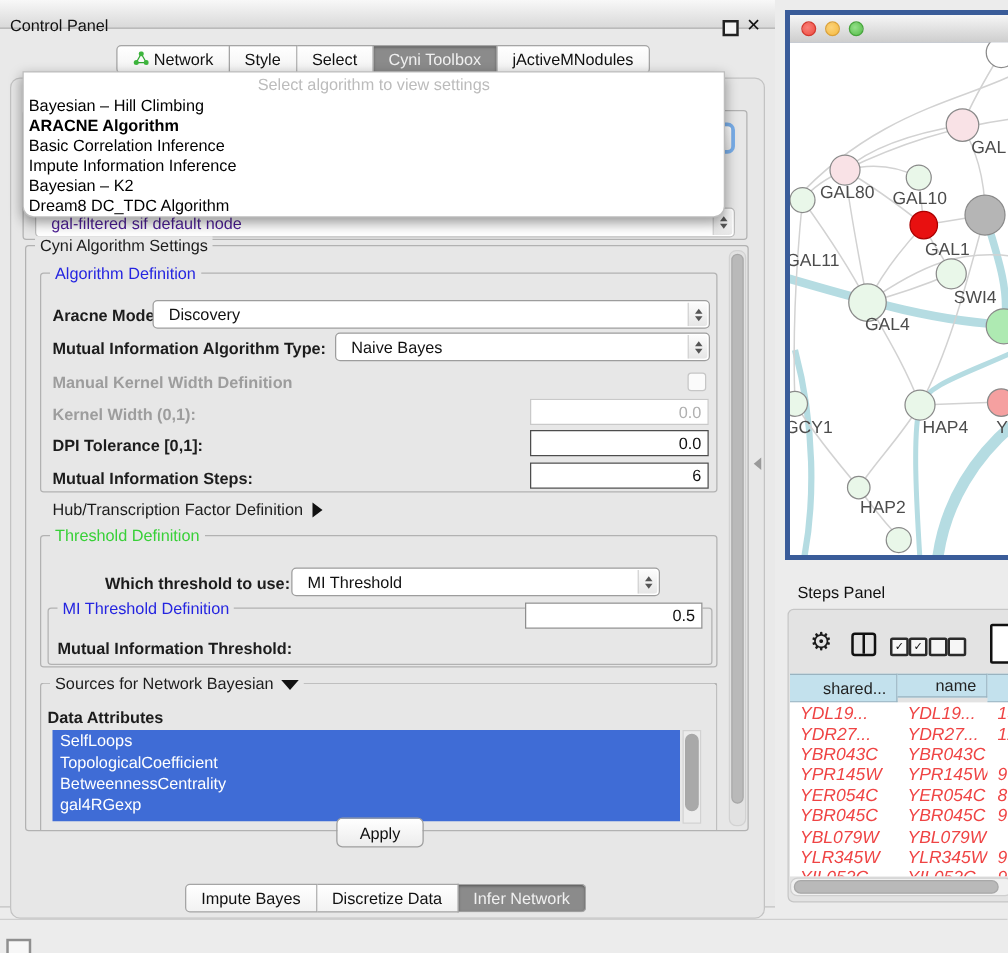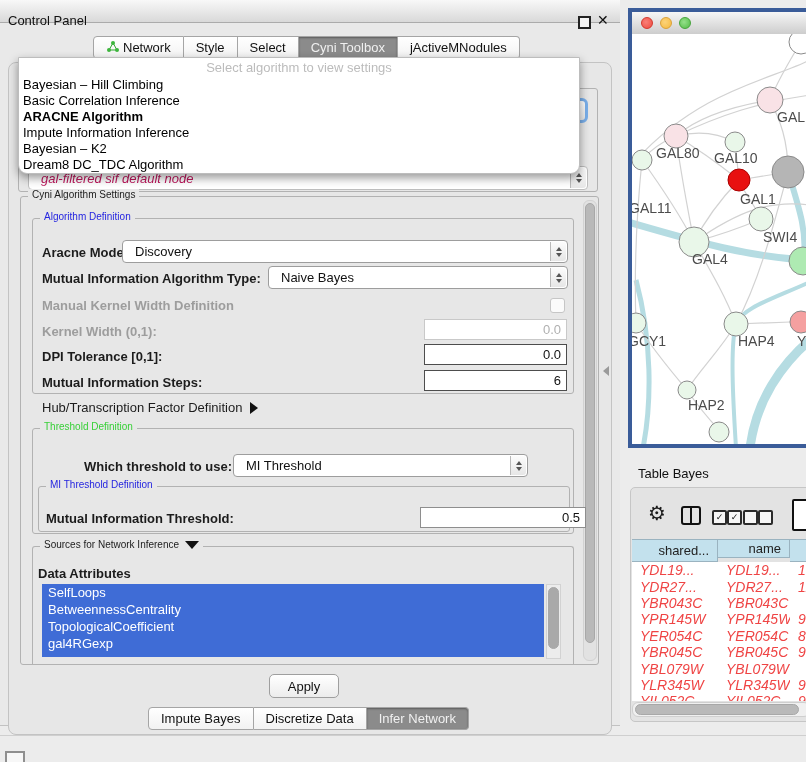--- a/index.html
+++ b/index.html
@@ -22,21 +22,21 @@
     background:linear-gradient(#ffffff,#f2f2f2);border-top:1px solid #a5a5a5;
     border-bottom:1px solid #a5a5a5;border-right:1px solid #a5a5a5;white-space:nowrap;}
   .tab:first-child{border-left:1px solid #a5a5a5;border-radius:4px 0 0 4px;}
   .tab:last-child{border-radius:0 4px 4px 0;}
   .tab.sel{background:#8b8b8b;color:#f0f0f0;box-shadow:inset 0 1px 2px rgba(0,0,0,.35);}
   
   #main-panel{left:8px;top:62px;width:602px;height:671px;background:#e7e7e7;
     border:1px solid #c3c3c3;border-radius:8px;}
   
   .group{position:absolute;border:1px solid #b2b2b2;border-radius:3px;}
-  .gtitle{position:absolute;font-size:10px;background:#e7e7e7;padding:0 4px;white-space:nowrap;}
+  .gtitle{position:absolute;font-size:13px;background:#e7e7e7;padding:0 4px;white-space:nowrap;}
   .blue-t{color:#2525e0;}
   .green-t{color:#38d038;}
   
   .combo{position:absolute;background:#fff;border:1px solid #9d9d9d;border-radius:4px;
     font-size:13px;color:#111;display:flex;align-items:center;padding-left:12px;box-sizing:border-box;}
   .arrows{position:absolute;right:1px;top:1px;bottom:1px;width:15px;
     background:linear-gradient(#fcfcfc,#e6e6e6);border-left:1px solid #b9b9b9;
     border-radius:0 3px 3px 0;display:flex;flex-direction:column;align-items:center;justify-content:center;gap:2px;}
   .tri-u{width:0;height:0;border-left:3px solid transparent;border-right:3px solid transparent;border-bottom:4px solid #555;}
   .tri-d{width:0;height:0;border-left:3px solid transparent;border-right:3px solid transparent;border-top:4px solid #555;}
@@ -110,33 +110,33 @@
 </div>
 
 <div class="abs" id="main-panel"></div>
 
 <div class="group" style="left:18px;top:88px;width:578px;height:102px;"></div>
 <div class="abs" style="left:560px;top:98px;width:28px;height:25px;border:3px solid #79aee9;border-radius:6px;background:linear-gradient(#ffffff,#e9e9e9);box-sizing:border-box;">
   <div style="position:absolute;left:6px;top:4px;" class="tri-u"></div>
   <div style="position:absolute;left:6px;top:11px;" class="tri-d"></div>
 </div>
 <div class="combo" style="left:28px;top:166px;width:560px;height:24px;border-color:#bdbdbd;">
-  <span style="color:#be185d;font-style:italic;">gal-filtered sif default node</span>
+  <span style="color:#4c1d95;">gal-filtered sif default node</span>
   <div class="arrows">
       <div class="tri-u"></div>
       <div class="tri-d"></div>
     </div>
 </div>
 
 <div class="abs" id="popup">
   <div id="popup-ph">Select algorithm to view settings</div>
   <ul id="popup-list">
       <li>Bayesian – Hill Climbing</li>
+      <li style="font-weight: bold;">ARACNE Algorithm</li>
       <li>Basic Correlation Inference</li>
-      <li style="font-weight: bold;">ARACNE Algorithm</li>
       <li>Impute Information Inference</li>
       <li>Bayesian – K2</li>
       <li>Dream8 DC_TDC Algorithm</li>
     </ul>
 </div>
 
 <div class="group" style="left:20px;top:196px;width:577px;height:467px;"></div>
 <div class="gtitle" style="left:28px;top:189px;color:#1c1c1c;">Cyni Algorithm Settings</div>
 <div class="sb-track" style="left:583px;top:200px;width:12px;height:459px;">
   <div class="sb-thumb" style="left:1px;top:2px;width:8px;height:438px;"></div>
@@ -193,40 +193,40 @@
   <span>MI Threshold</span>
   <div class="arrows">
       <div class="tri-u"></div>
       <div class="tri-d"></div>
     </div>
 </div>
 
 <div class="group" style="left:38px;top:486px;width:530px;height:44px;"></div>
 <div class="gtitle blue-t" style="left:46px;top:479px;">MI Threshold Definition</div>
 <div class="abs lbl bold" style="left:46px;top:511px;">Mutual Information Threshold:</div>
-<div class="field" style="left:420px;top:507px;width:166px;height:21px;border-color:#8e8e8e;">
+<div class="field" style="left:420px;top:482px;width:142px;height:21px;border-color:#8e8e8e;">
   <span>0.5</span>
   </div>
 
 <div class="group" style="left:32px;top:546px;width:540px;height:117px;border-bottom:none;border-radius:3px 3px 0 0;"></div>
 <div class="gtitle" style="left:40px;top:539px;color:#1c1c1c;">
-  <span>Sources for Network Inference</span><span class="tri-dn"></span>
+  <span>Sources for Network Bayesian</span><span class="tri-dn"></span>
 </div>
 <div class="abs lbl bold" style="left:38px;top:566px;">Data Attributes</div>
 <div class="abs" id="attr-list">
     <div>SelfLoops</div>
+    <div>TopologicalCoefficient</div>
     <div>BetweennessCentrality</div>
-    <div>TopologicalCoefficient</div>
     <div>gal4RGexp</div>
   </div>
 <div class="sb-track" style="left:546px;top:584px;width:13px;height:73px;border-radius:0;background:#ececec;">
   <div class="sb-thumb" style="left:1px;top:2px;width:9px;height:60px;background:#a9a9a9;"></div>
 </div>
 
-<div class="pushbtn" style="left:269px;top:674px;width:68px;height:22px;">
+<div class="pushbtn" style="left:269px;top:654px;width:68px;height:22px;">
   <span>Apply</span>
   </div>
 
 <div class="abs" style="left:148px;top:707px;">
   <div class="seg">
     <div class="tab"><span>Impute Bayes</span></div>
     <div class="tab"><span>Discretize Data</span></div>
     <div class="tab sel"><span>Infer Network</span></div>
   </div>
 </div>
@@ -290,21 +290,21 @@
       <text x="629" y="213" font-size="14" fill="#4c4c4c" font-family="&quot;Liberation Sans&quot;, sans-serif">GAL11</text>
       <text x="763" y="242" font-size="14" fill="#4c4c4c" font-family="&quot;Liberation Sans&quot;, sans-serif">SWI4</text>
       <text x="692" y="264" font-size="14" fill="#4c4c4c" font-family="&quot;Liberation Sans&quot;, sans-serif">GAL4</text>
       <text x="628" y="346" font-size="14" fill="#4c4c4c" font-family="&quot;Liberation Sans&quot;, sans-serif">GCY1</text>
       <text x="738" y="346" font-size="14" fill="#4c4c4c" font-family="&quot;Liberation Sans&quot;, sans-serif">HAP4</text>
       <text x="797" y="346" font-size="14" fill="#4c4c4c" font-family="&quot;Liberation Sans&quot;, sans-serif">Y</text>
       <text x="688" y="410" font-size="14" fill="#4c4c4c" font-family="&quot;Liberation Sans&quot;, sans-serif">HAP2</text>
     </svg>
 </div>
 
-<div class="abs" style="left:638px;top:466px;font-size:13px;color:#111;">Table Bayes</div>
+<div class="abs" style="left:638px;top:466px;font-size:13px;color:#111;">Steps Panel</div>
 <div class="abs" id="tp"></div>
 
 <div class="abs" style="left:648px;top:501px;font-size:20px;color:#1a1a1a;">⚙</div>
 <div class="abs" style="left:681px;top:506px;width:16px;height:15px;border:2px solid #111;border-radius:3px;">
   <div style="position:absolute;left:7px;top:0;width:2px;height:15px;background:#111;"></div>
 </div>
 <div class="cbx" style="left:712px;top:510px;">✓</div>
 <div class="cbx" style="left:727px;top:510px;">✓</div>
 <div class="cbx" style="left:743px;top:510px;"></div>
 <div class="cbx" style="left:758px;top:510px;"></div>

